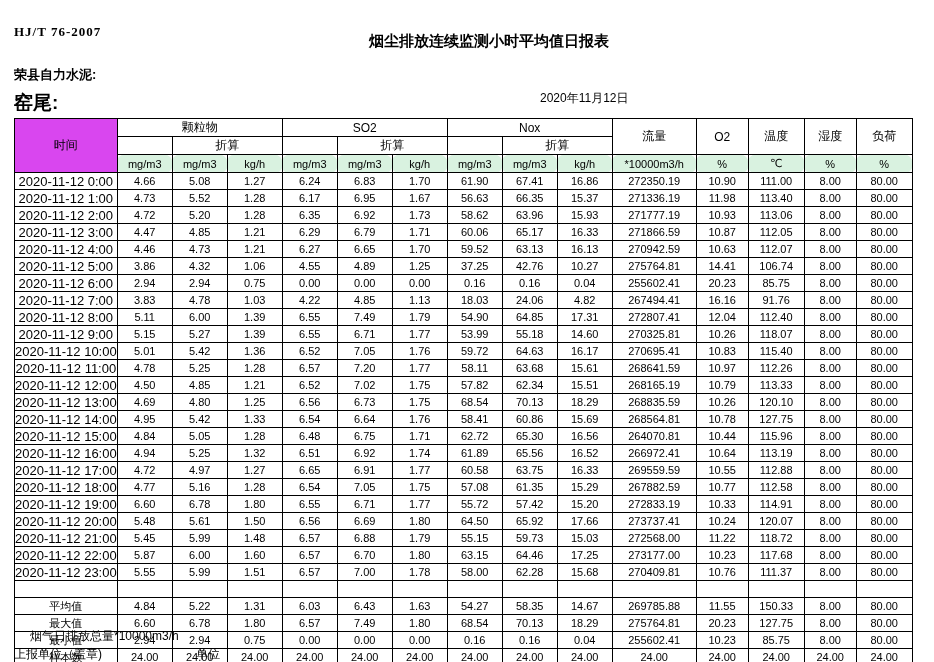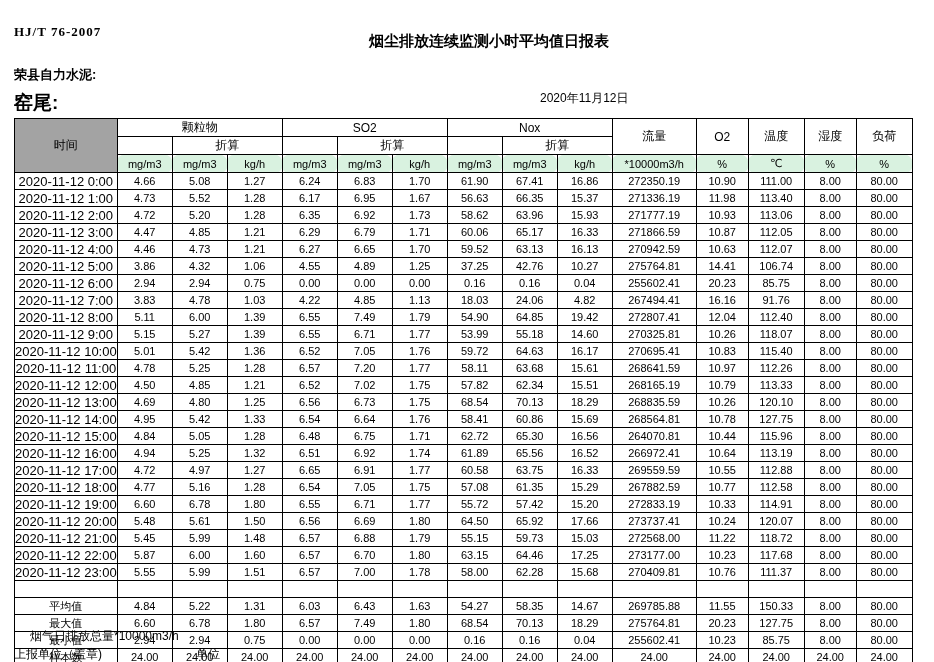--- a/index.html
+++ b/index.html
@@ -97,21 +97,21 @@
       <col class="col-v">
       <col class="col-v">
     <col class="col-flow">
       <col class="col-o2">
       <col class="col-temp">
       <col class="col-hum">
       <col class="col-load">
   </colgroup>
   <thead>
     <tr class="grp-head">
-      <td rowspan="3" style="background: #a3a3a3;">时间</td>
+      <td rowspan="3" style="background: #d946ef;">时间</td>
       <td colspan="3">颗粒物</td>
       <td colspan="3">SO2</td>
       <td colspan="3">Nox</td>
       <td rowspan="2">流量</td>
       <td rowspan="2">O2</td>
       <td rowspan="2">温度</td>
       <td rowspan="2">湿度</td>
       <td rowspan="2">负荷</td>
     </tr>
     <tr class="sub-head">
@@ -279,21 +279,21 @@
       <tr>
         <td class="timecell">2020-11-12 8:00</td>
         <td>5.11</td>
         <td>6.00</td>
         <td>1.39</td>
         <td>6.55</td>
         <td>7.49</td>
         <td>1.79</td>
         <td>54.90</td>
         <td>64.85</td>
-        <td>19.42</td>
+        <td>17.31</td>
         <td>272807.41</td>
         <td>12.04</td>
         <td>112.40</td>
         <td>8.00</td>
         <td>80.00</td>
       </tr>
       <tr>
         <td class="timecell">2020-11-12 9:00</td>
         <td>5.15</td>
         <td>5.27</td>

